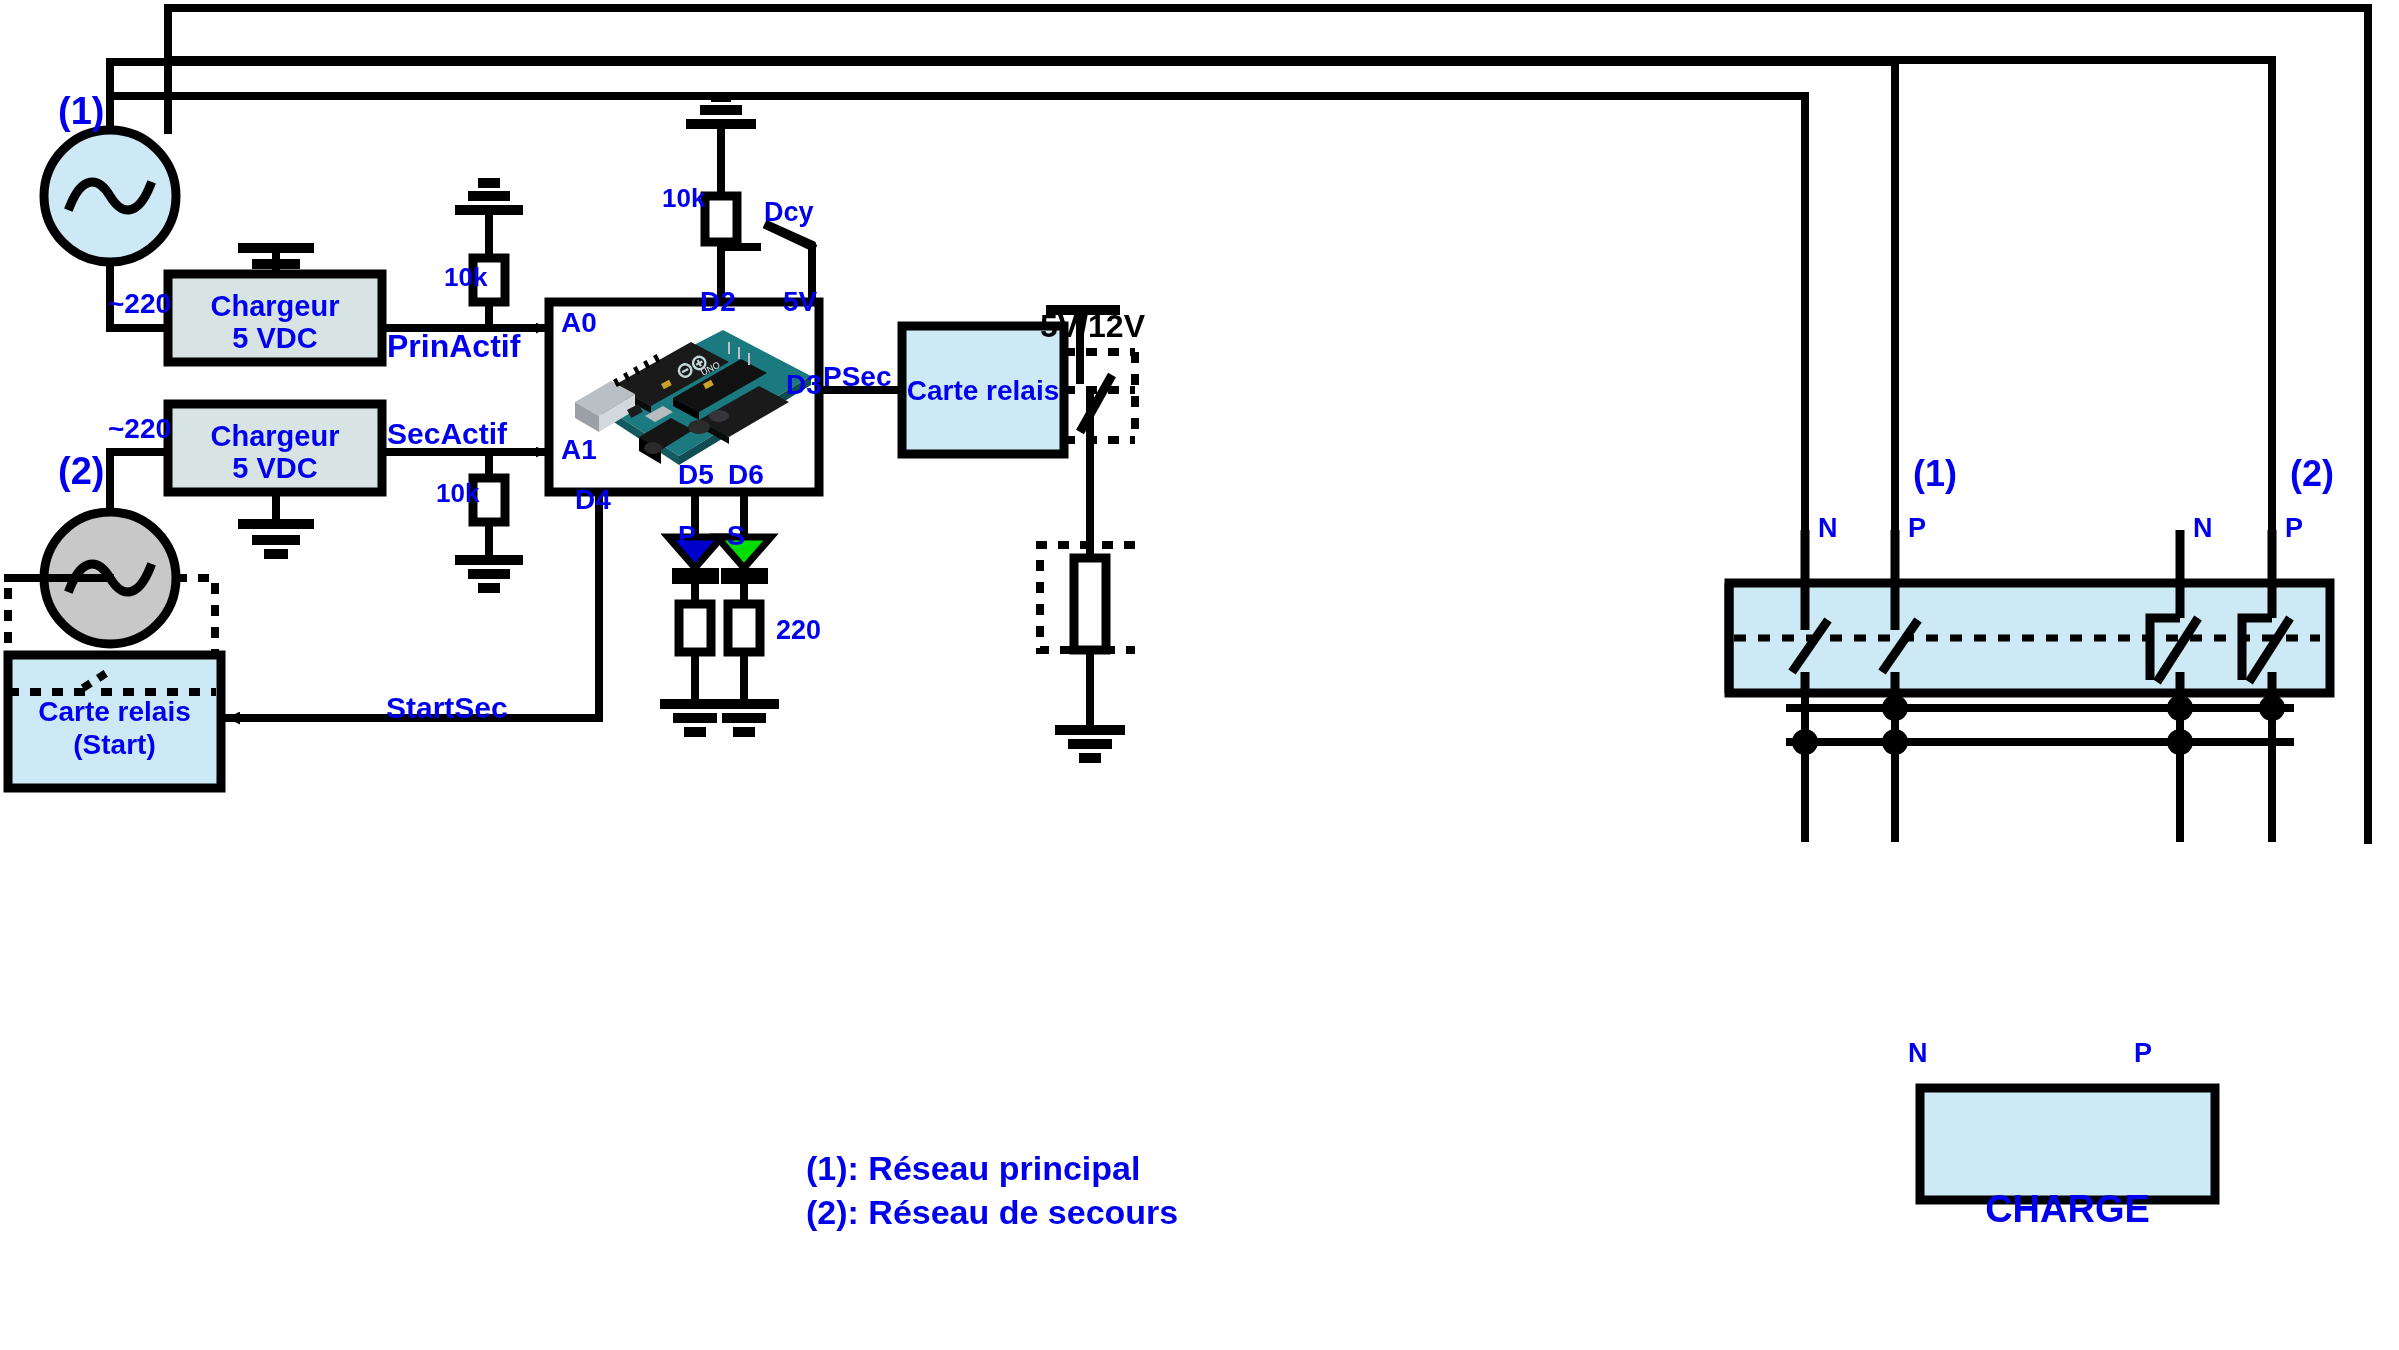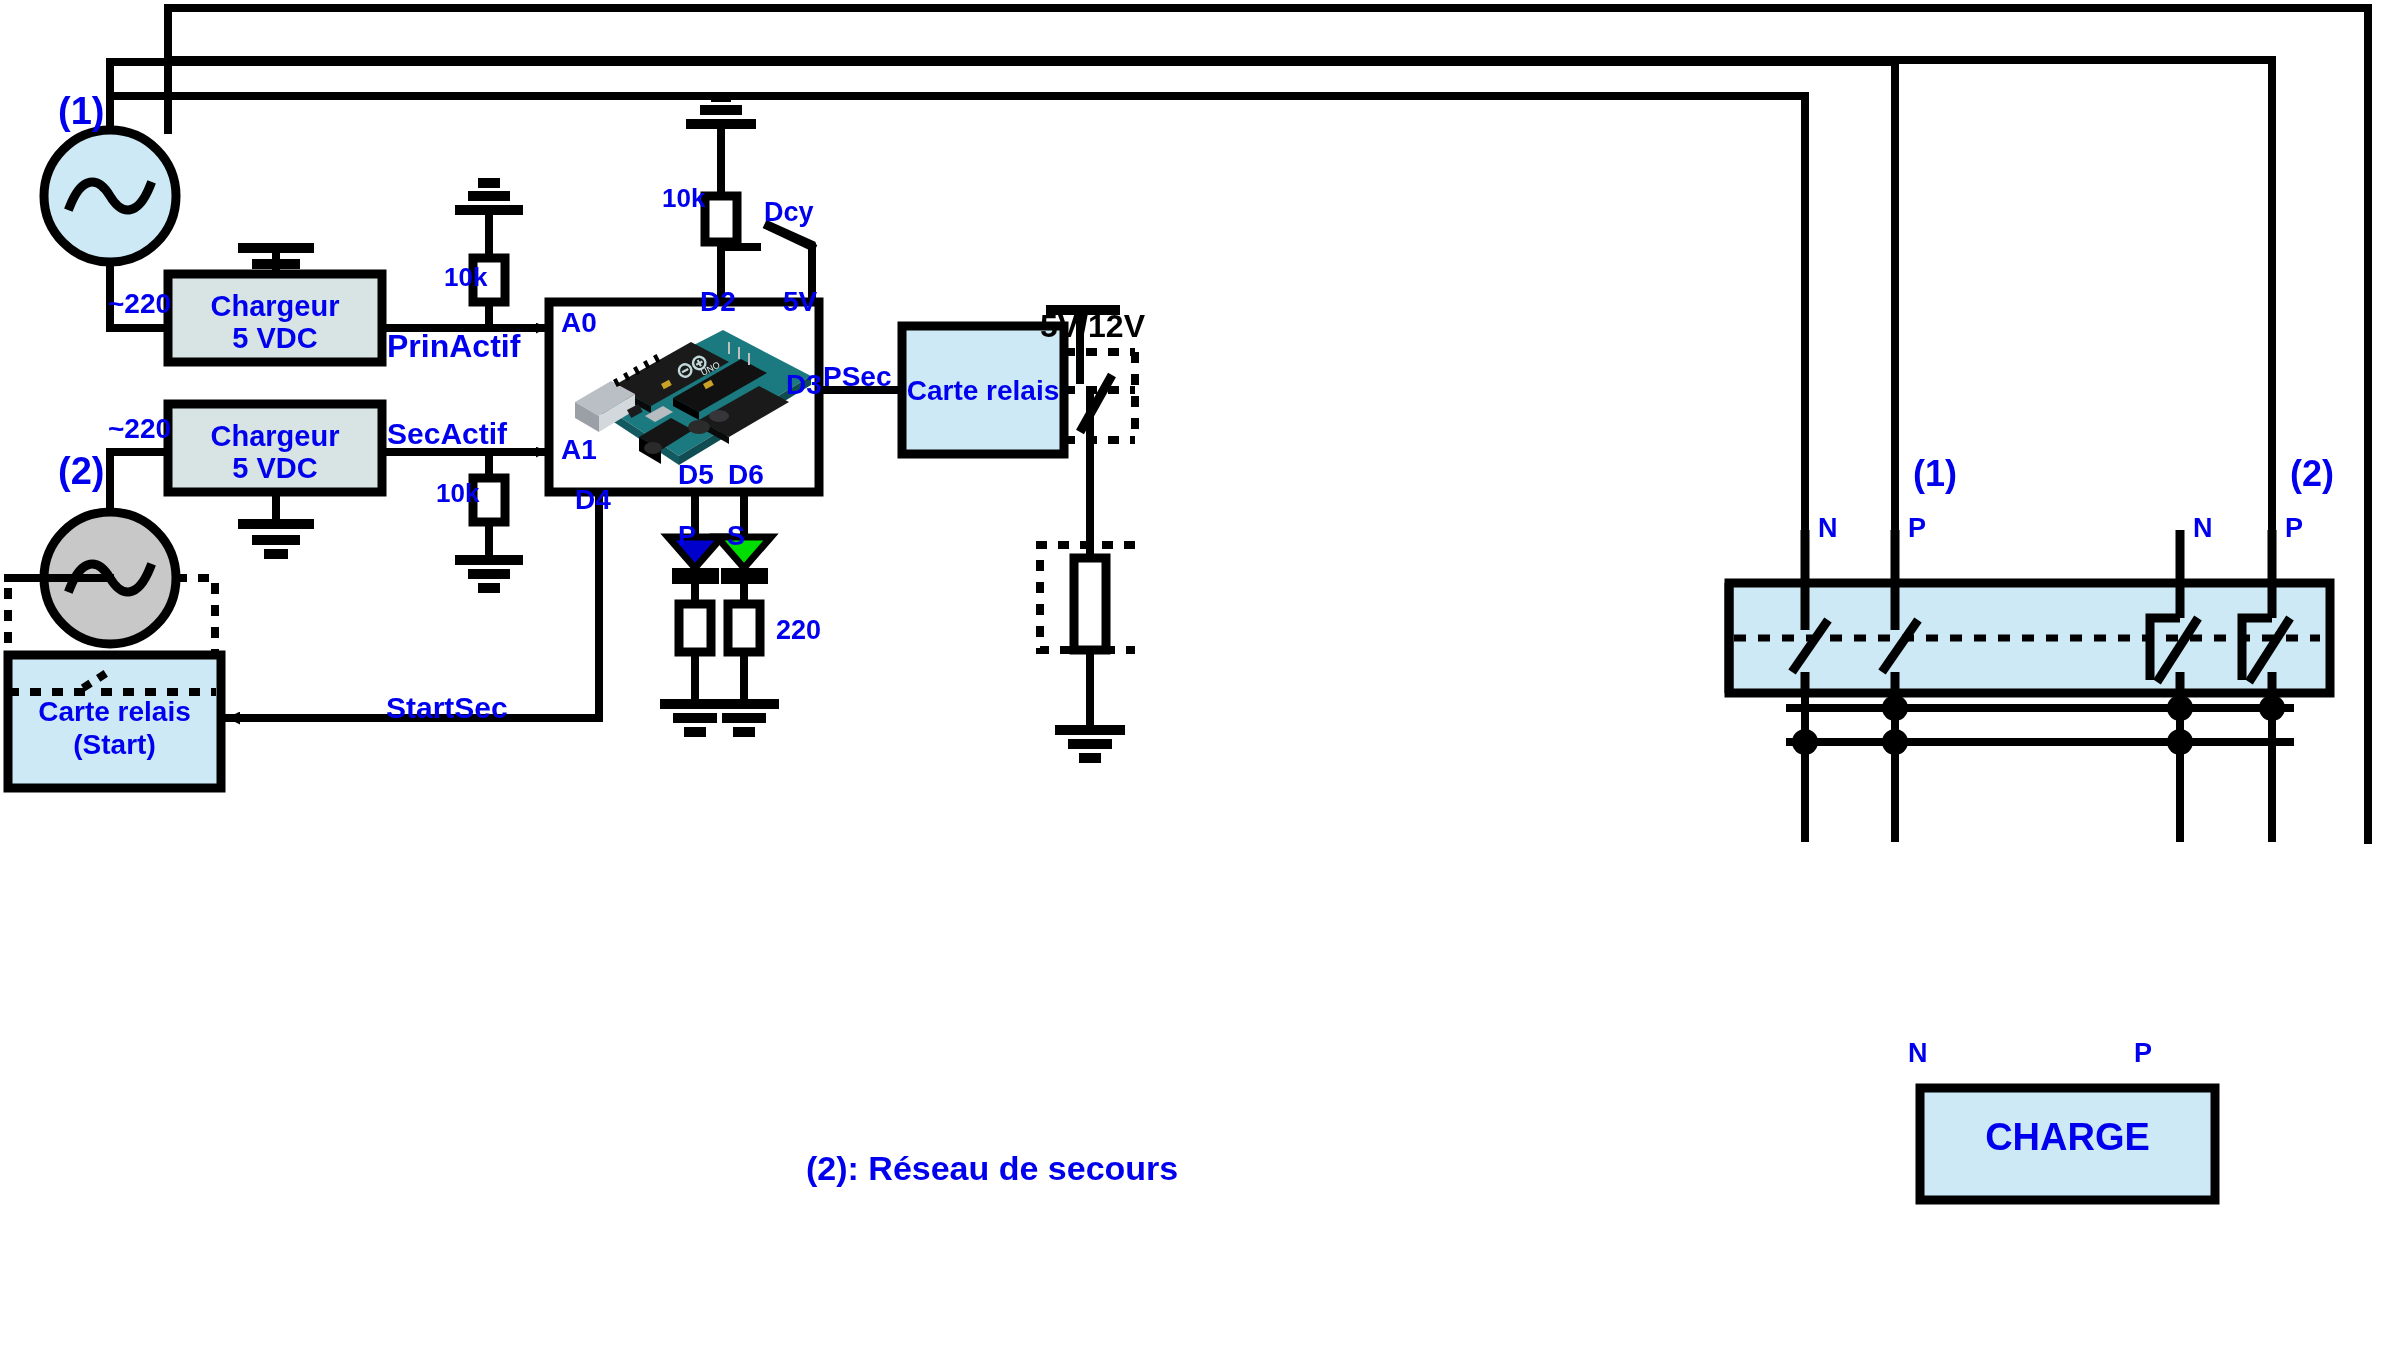--- a/index.html
+++ b/index.html
@@ -354,19 +354,20 @@
   <div class="lbl" style="left:2290px;top:456px;font-size:36px;">(2)</div>
 
   <div class="lbl" style="left:1818px;top:515px;font-size:27px;">N</div>
   <div class="lbl" style="left:1908px;top:515px;font-size:27px;">P</div>
   <div class="lbl" style="left:2193px;top:515px;font-size:27px;">N</div>
   <div class="lbl" style="left:2285px;top:515px;font-size:27px;">P</div>
 
   <div class="lbl" style="left:1908px;top:1040px;font-size:27px;">N</div>
   <div class="lbl" style="left:2134px;top:1040px;font-size:27px;">P</div>
 
-  <div class="blk-label" style="left:1920px;top:1116px;width:295px;font-size:38px;">CHARGE</div>
+  <div class="blk-label" style="left:1920px;top:1188px;width:295px;font-size:38px;">CHARGE</div>
 
   <div class="legend" style="left:806px;top:1147px;font-size:34px;">
+    <div>(1): Réseau principal</div>
     <div>(2): Réseau de secours</div>
   </div>
 
 </div>
 
 </body></html>

